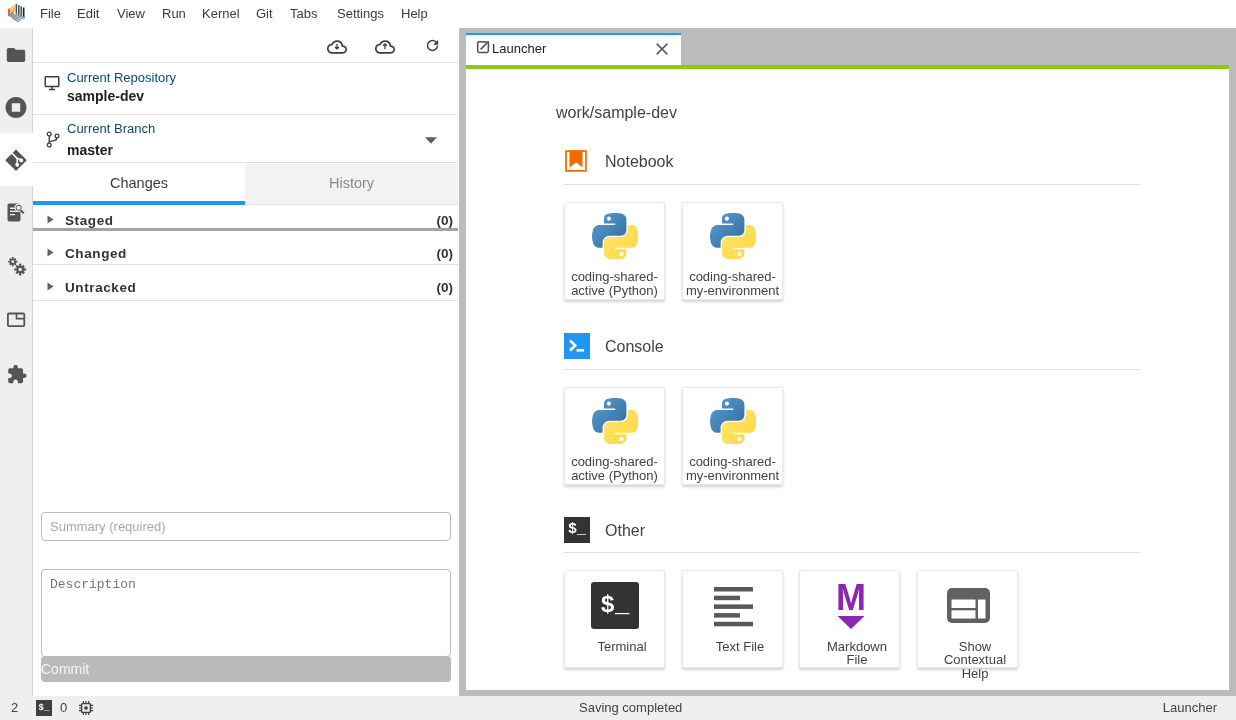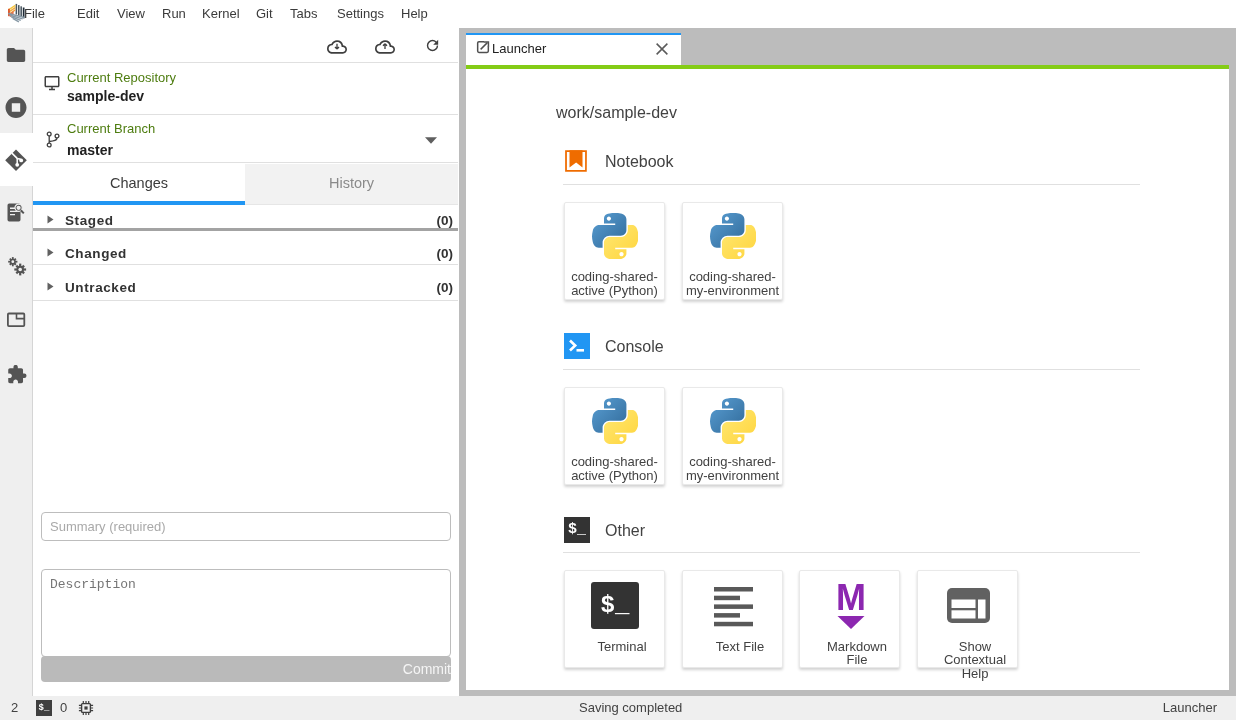--- a/index.html
+++ b/index.html
@@ -13,21 +13,21 @@
 #menubar span { position:absolute; top:0; line-height:27px; font-size:13px; color:#3b3b3b; }
 
 #sidebar { position:absolute; left:0; top:28px; width:33px; height:668px;
   background:#efefef; border-right:1px solid #d5d5d5; }
 #side-active { position:absolute; left:0; top:133px; width:33px; height:53px; background:#fff; }
 .sideicon { position:absolute; left:0; width:32px; text-align:center; }
 
 #gitpanel { position:absolute; left:33px; top:28px; width:425px; height:668px; background:#fff; }
 #gittoolbar { position:absolute; left:0; top:0; width:425px; height:35px; border-bottom:1px solid #e0e0e0; }
 .gp-row { position:absolute; left:0; width:425px; border-bottom:1px solid #e0e0e0; }
-.gp-label { font-size:13px; color:#4d7c0f; }
+.gp-label { font-size:13px; color:#0c4a6e; }
 .gp-bold { font-size:13.5px; font-weight:bold; color:#333; }
 .gp-name { font-size:14px; font-weight:bold; color:#212121; }
 
 #dockback { position:absolute; left:459px; top:28px; width:777px; height:669px; background:#bcbcbc; }
 #tab { position:absolute; left:466px; top:33px; width:215px; height:32px; background:#fff;
   border-top:2px solid #2196f3; }
 #content { position:absolute; left:466px; top:65px; width:763px; height:625px; background:#fff;
   border-top:4px solid #84cc16; }
 .sect-title { position:absolute; font-size:16px; color:#424242; }
 .card { position:absolute; width:101px; height:98px; background:#fff;
@@ -58,21 +58,21 @@
     <path d="M1.1 11.9L8.4 7.1l0 1.7L1.1 13.6z" fill="#ef993a"></path>
     <path d="M2.9 11.6l3.7-2.4 0 3.6-3.7 2.4z" fill="#e2714d"></path>
     <rect x="1.1" y="6.8" width="1.7" height="7.4" fill="#dc4f26"></rect>
     <g stroke="#8799a6" stroke-width="1.5" fill="none">
       <path d="M1.2 11.6L17.6 15.4"></path>
       <path d="M2.7 13.2L15.7 16.9"></path>
       <path d="M4.2 14.8L13.8 18.4"></path>
       <path d="M5.7 16.4L11.9 19.9"></path>
     </g>
   </svg>
-  <span style="left:24px">File</span>
+  <span style="left:40px">File</span>
   <span style="left:77px">Edit</span>
   <span style="left:117px">View</span>
   <span style="left:162px">Run</span>
   <span style="left:202px">Kernel</span>
   <span style="left:256px">Git</span>
   <span style="left:290px">Tabs</span>
   <span style="left:337px">Settings</span>
   <span style="left:401px">Help</span>
 </div>
 
@@ -222,21 +222,21 @@
     <div class="abs gp-bold" style="left:32px;top:15px;letter-spacing:0.6px">Untracked</div>
     <div class="abs gp-bold" style="right:5px;top:15px">(0)</div>
   </div>
 
   <div class="abs" style="left:8px;top:484px;width:410px;height:29px;border:1px solid #bdbdbd;border-radius:4px;">
     <div class="abs" style="left:8px;top:6px;font-size:13px;color:#a9a9a9">Summary (required)</div>
   </div>
   <div class="abs" style="left:8px;top:527px;width:410px;height:88px;border:1px solid #bdbdbd;border-radius:4px;margin-top:14px;">
     <div class="abs" style="left:8px;top:7px;font-size:13px;color:#757575;font-family:'Liberation Mono',monospace">Description</div>
   </div>
-  <div class="abs" style="left:8px;top:628px;width:410px;height:26px;background:#bababa;border-radius:4px;text-align:right;line-height:26px;font-size:14px;color:#f5f5f5">Commit</div>
+  <div class="abs" style="left:8px;top:628px;width:410px;height:26px;background:#bababa;border-radius:4px;text-align:left;line-height:26px;font-size:14px;color:#f5f5f5">Commit</div>
 </div>
 
 <div id="dockback"></div>
 <div id="tab">
   <svg class="abs" style="left:10px;top:5px" width="14" height="14" viewBox="0 0 16 16">
     <path d="M9.2 2H3.4c-.9 0-1.5.6-1.5 1.5v9.2c0 .9.6 1.5 1.5 1.5h9.2c.9 0 1.5-.6 1.5-1.5V7" fill="none" stroke="#4f4f4f" stroke-width="1.7"></path>
     <path d="M5.3 10.7L13 3" stroke="#4f4f4f" stroke-width="1.7"></path>
     <path d="M9 2.4h5.2v5.2" fill="none" stroke="#4f4f4f" stroke-width="1.7"></path>
   </svg>
   <div class="abs" style="left:26px;top:6px;font-size:13px;color:#212121">Launcher</div>

